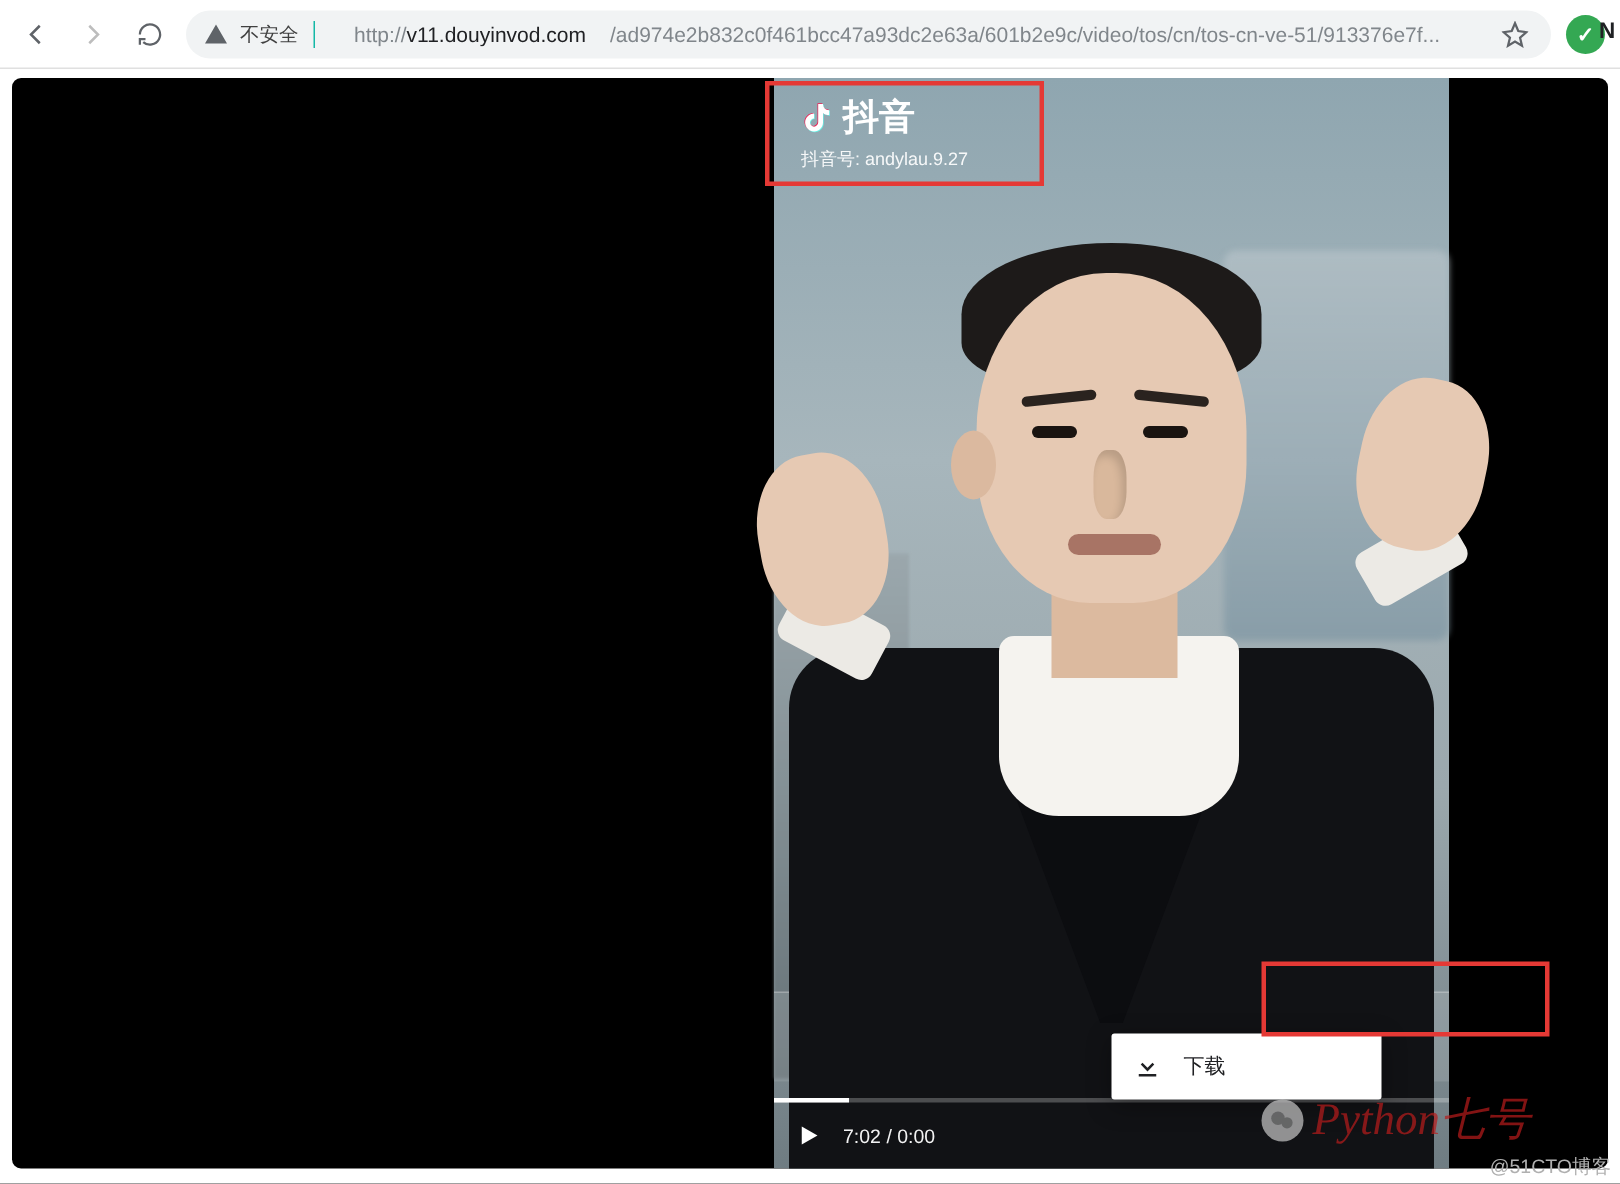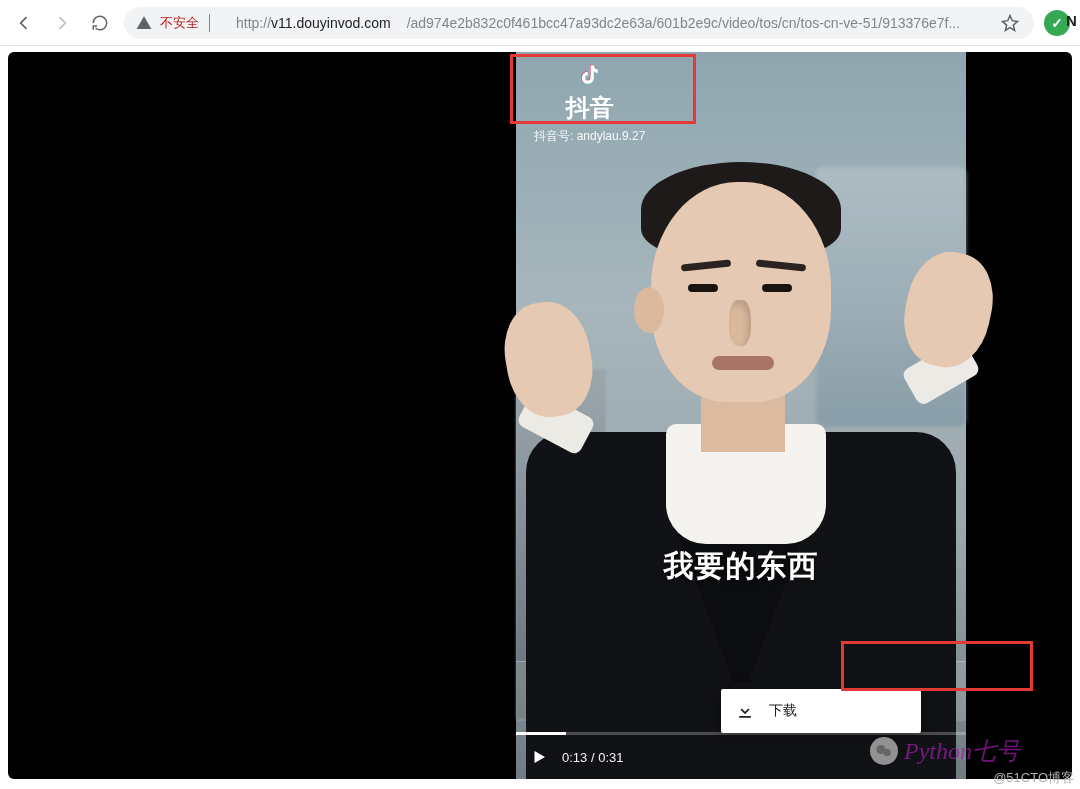--- a/index.html
+++ b/index.html
@@ -4,21 +4,21 @@
   <style>
     * { margin: 0; padding: 0; box-sizing: border-box; }
     body { font-family: -apple-system, "Segoe UI", Arial, sans-serif; background: #fff; width: 1080px; height: 789px; overflow: hidden; position: relative; }
 
     
     .browser-bar { height: 46px; display: flex; align-items: center; padding: 0 10px; gap: 10px; background: #fff; border-bottom: 1px solid #e0e0e0; }
     .nav-btn { width: 28px; height: 28px; display: flex; align-items: center; justify-content: center; color: #5f6368; cursor: pointer; border-radius: 50%; }
     .nav-btn.disabled { color: #bdbdbd; }
     .addr-wrap { flex: 1; display: flex; align-items: center; height: 32px; background: #f1f3f4; border-radius: 16px; padding: 0 12px; gap: 8px; color: #5f6368; font-size: 14px; }
     .addr-wrap .warn { display: flex; align-items: center; }
-    .addr-wrap .insecure { color: #b91c1c; font-size: 13px; border-right: 1px solid #14b8a6; padding-right: 10px; margin-right: 2px; }
+    .addr-wrap .insecure { color: #404040; font-size: 13px; border-right: 1px solid #14b8a6; padding-right: 10px; margin-right: 2px; }
     .addr-wrap .url { color: #202124; white-space: nowrap; overflow: hidden; text-overflow: ellipsis; flex: 1; }
     .addr-wrap .url .dim { color: #80868b; margin-left: 16px; }
     .star-btn { color: #5f6368; width: 24px; height: 24px; display: flex; align-items: center; justify-content: center; cursor: pointer; }
     .ext-icon { width: 26px; height: 26px; border-radius: 50%; background: #34a853; display: flex; align-items: center; justify-content: center; color: #fff; font-weight: 700; font-size: 14px; }
     .tab-edge { position: absolute; right: 0; top: 12px; width: 14px; height: 20px; color: #202124; font-weight: 700; font-size: 15px; }
 
     
     .stage { position: absolute; top: 46px; left: 0; right: 0; bottom: 0; background: #fff; padding: 6px 8px 10px; }
     .player { position: relative; width: 100%; height: 100%; background: #000; border-radius: 6px; overflow: hidden; }
 
@@ -49,45 +49,45 @@
     .hand.l { top: 250px; left: -10px; transform: rotate(-10deg); }
     .hand.r { top: 200px; right: -25px; transform: rotate(12deg); }
     .cuff { position: absolute; width: 70px; height: 40px; background: #eceae5; border-radius: 8px; }
     .cuff.l { top: 350px; left: 5px; transform: rotate(28deg); }
     .cuff.r { top: 300px; right: -10px; transform: rotate(-30deg); }
 
     .caption { position: absolute; bottom: 192px; left: 0; width: 100%; text-align: center; color: #fff; font-size: 30px; font-weight: 600; text-shadow: 0 2px 4px rgba(0,0,0,.6); letter-spacing: 1px; }
 
     
     .wm { position: absolute; top: 10px; left: 18px; color: #fff; display: flex; flex-direction: column; }
-    .wm-row { display: flex; align-items: center; gap: 6px; flex-direction: column; }
+    .wm-row { display: flex; align-items: center; gap: 6px; }
     .wm-logo { width: 22px; height: 24px; position: relative; }
     .wm-logo svg { width: 100%; height: 100%; }
     .wm-title { font-size: 24px; font-weight: 700; }
     .wm-sub { font-size: 12px; opacity: .92; margin-top: 4px; }
     .redbox1 { position: absolute; border: 3px solid #e53935; top: 2px; left: 502px; width: 186px; height: 70px; pointer-events: none; }
 
     
     .controls { position: absolute; bottom: 0; left: 0; width: 100%; height: 44px; display: flex; align-items: center; padding: 0 14px; gap: 14px; color: #fff; font-size: 13px; }
     .play-btn { width: 18px; height: 18px; display: flex; align-items: center; cursor: pointer; }
     .time { opacity: .95; }
     .progress { position: absolute; bottom: 44px; left: 0; width: 100%; height: 3px; background: rgba(255,255,255,.25); }
     .progress .done { height: 100%; background: #fff; width: 11%; }
 
     
-    .menu { position: absolute; right: 45px; bottom: 46px; width: 200px; background: #fff; border-radius: 2px; box-shadow: 0 4px 16px rgba(0,0,0,.35); overflow: hidden; }
+    .menu { position: absolute; right: 45px; bottom: 46px; width: 180px; background: #fff; border-radius: 2px; box-shadow: 0 4px 16px rgba(0,0,0,.35); overflow: hidden; }
     .menu-item { display: flex; align-items: center; gap: 14px; padding: 12px 14px; font-size: 14px; color: #202124; cursor: pointer; }
     .menu-icon { width: 20px; height: 20px; display: flex; align-items: center; justify-content: center; }
     .redbox2 { position: absolute; border: 3px solid #e53935; right: 39px; bottom: 88px; width: 192px; height: 50px; pointer-events: none; }
 
     
     .blog-wm { position: absolute; right: 6px; bottom: 2px; color: #b0b0b0; font-size: 13px; margin-left: 10px; }
     .wechat-wm { position: absolute; right: 60px; bottom: 22px; display: flex; align-items: center; gap: 6px; color: #5a5a5a; opacity: .7; }
     .wechat-icon { width: 28px; height: 28px; border-radius: 50%; background: #c8c8c8; display: flex; align-items: center; justify-content: center; }
-    .wechat-wm .txt { font-family: "STKaiti","KaiTi",serif; font-size: 24px; font-style: italic; color: #a21caf; }
+    .wechat-wm .txt { font-family: "STKaiti","KaiTi",serif; font-size: 30px; font-style: italic; color: #b91c1c; }
   </style>
 </head>
 <body>
 
 <div class="browser-bar">
   <div class="nav-btn">
     <svg viewBox="0 0 24 24" width="20" height="20" fill="none" stroke="currentColor" stroke-width="2">
         <path d="M15 5l-7 7 7 7"></path>
       </svg>
   </div>
@@ -156,33 +156,32 @@
                 <path d="M33 6c0 5 4 9 9 9v7c-4 0-7-1-9-3v14c0 7-6 13-13 13S7 40 7 33s6-13 13-13v7c-3 0-6 3-6 6s3 6 6 6 6-3 6-6V6h7z" fill="#69f0e6"></path>
                 <path d="M31 4c0 5 4 9 9 9v7c-4 0-7-1-9-3v14c0 7-6 13-13 13S5 38 5 31s6-13 13-13v7c-3 0-6 3-6 6s3 6 6 6 6-3 6-6V4h7z" fill="#ee1d52"></path>
                 <path d="M32 5c0 5 4 9 9 9v7c-4 0-7-1-9-3v14c0 7-6 13-13 13S6 39 6 32s6-13 13-13v7c-3 0-6 3-6 6s3 6 6 6 6-3 6-6V5h7z" fill="#fff"></path>
               </svg>
           </span>
           <span class="wm-title">抖音</span>
         </div>
         <span class="wm-sub">抖音号: andylau.9.27</span>
       </div>
 
-      <div class="caption">我要的东西</div>
 
       <div class="progress">
           <div class="done"></div>
         </div>
       <div class="controls">
         <span class="play-btn">
           <svg viewBox="0 0 24 24" width="18" height="18" fill="#fff">
               <path d="M6 4v16l14-8z"></path>
             </svg>
         </span>
         <span class="time">
-          <span>0:13</span><span> / </span><span>0:31</span>
+          <span>7:02</span><span> / </span><span>0:00</span>
         </span>
       </div>
 
       <div class="menu">
         <div class="menu-item">
           <span class="menu-icon">
             <svg viewBox="0 0 24 24" width="20" height="20" fill="#202124">
                 <path d="M12 3v10l4-4 1.4 1.4L12 16 6.6 10.4 8 9l4 4V3h0zM5 18h14v2H5z"></path>
               </svg>
           </span>

